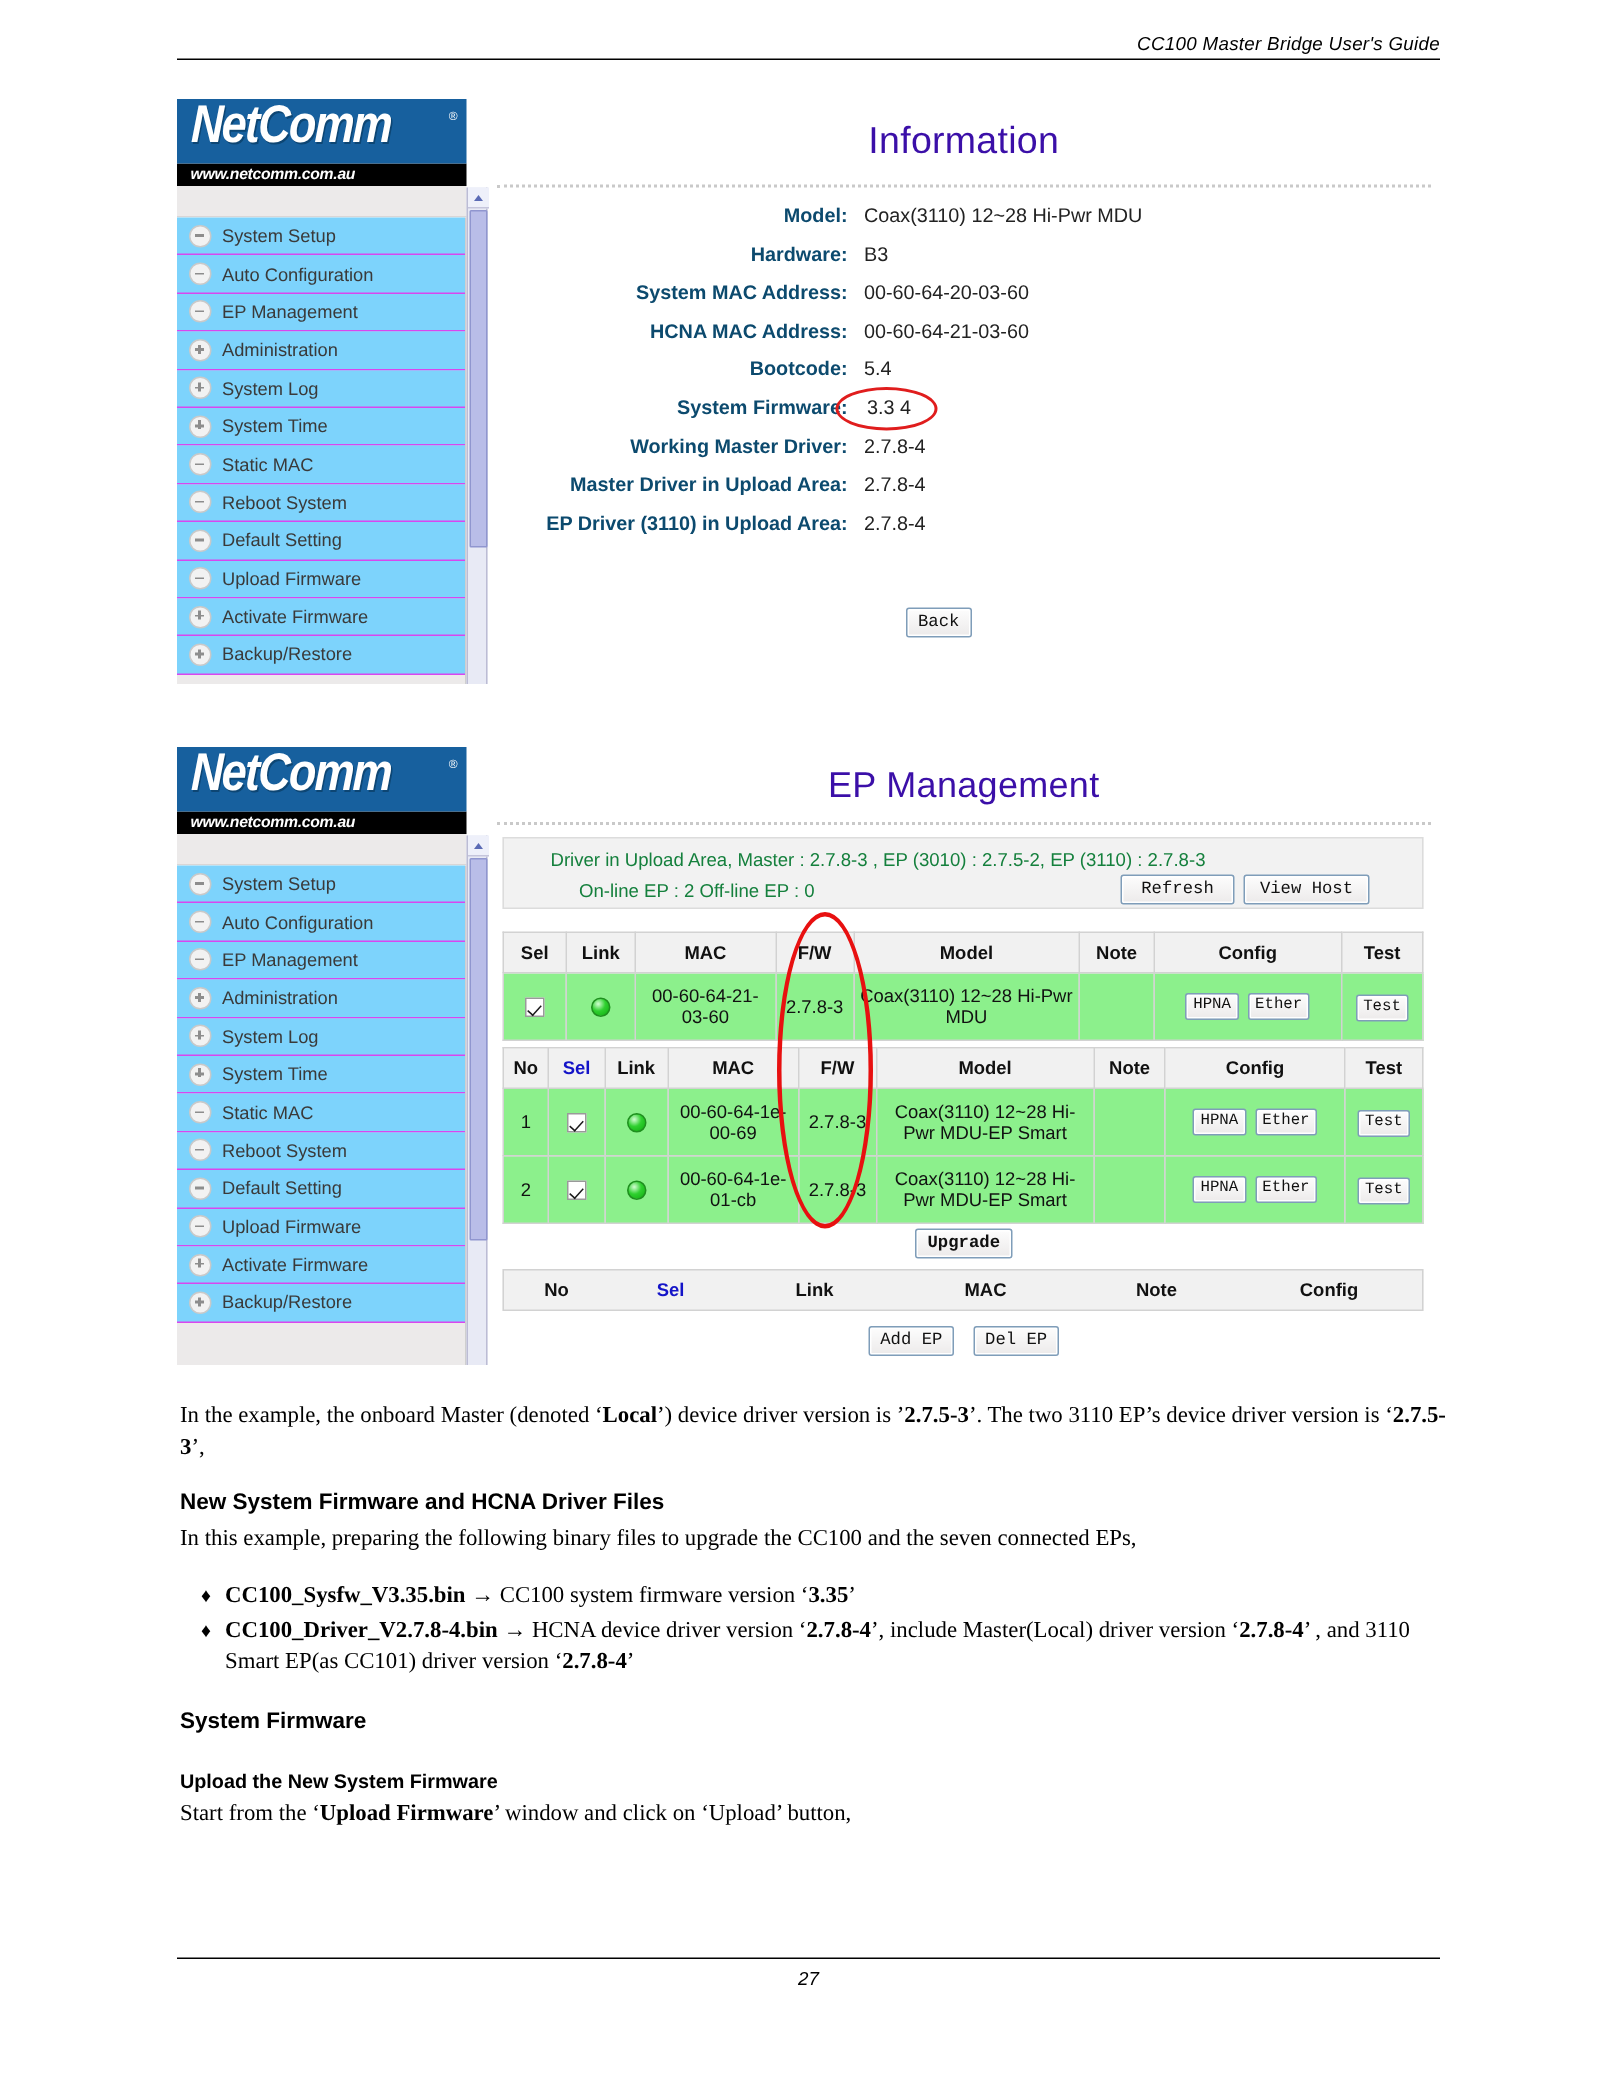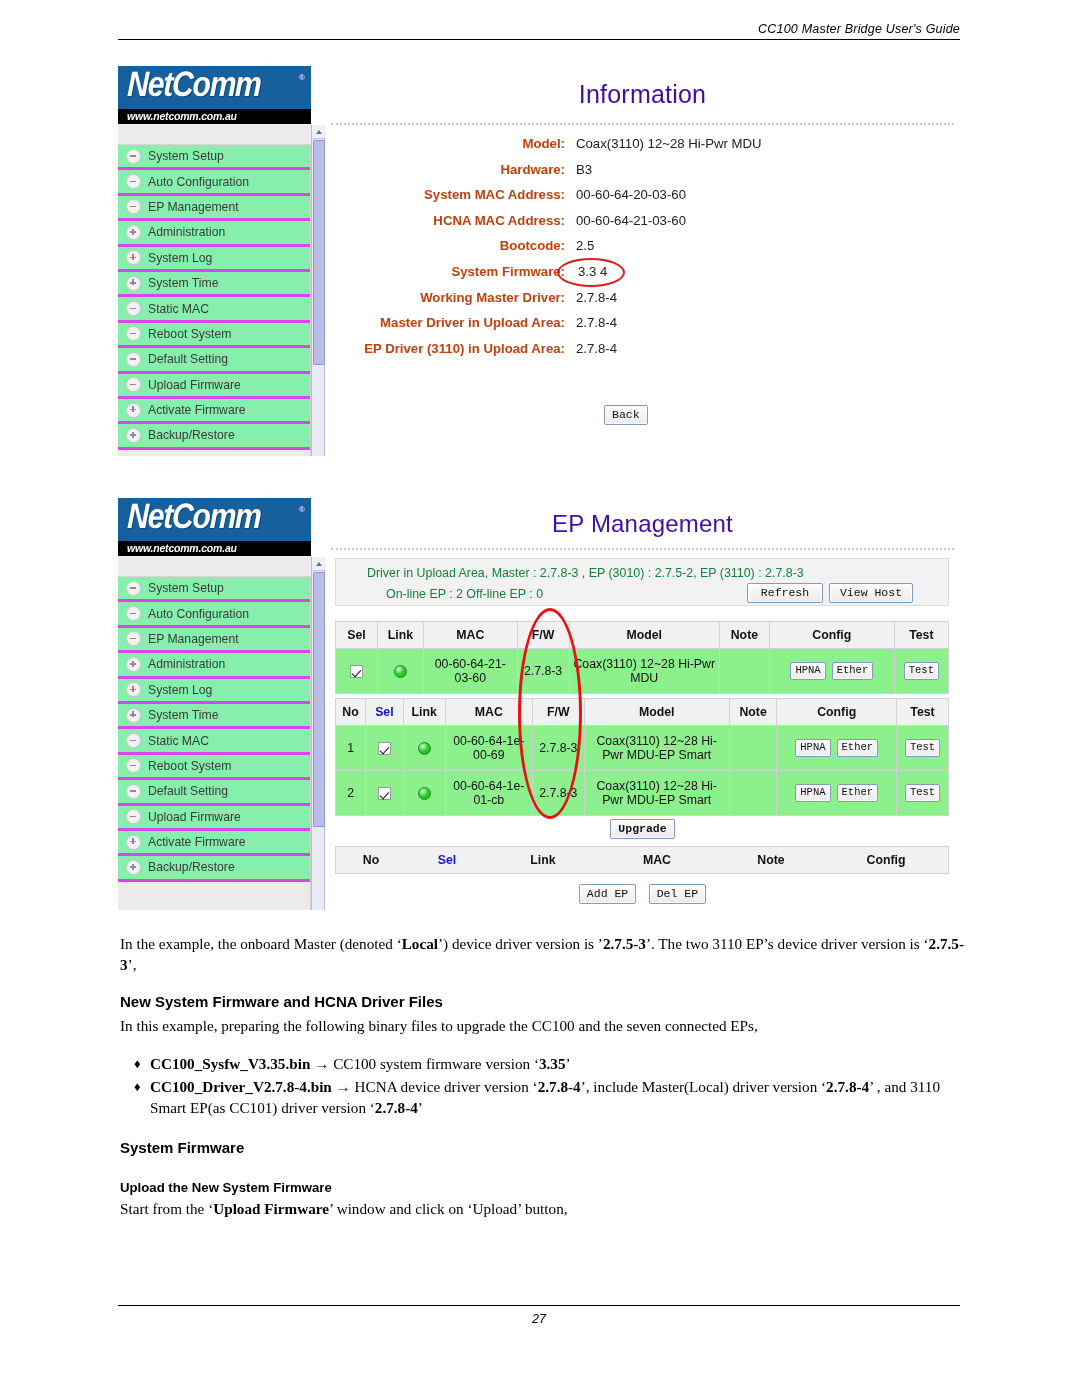--- a/index.html
+++ b/index.html
@@ -154,24 +154,24 @@
   .menu {
     width: 193px;
     background: #ffffff;
     border-right: 1px solid #cfcfcf;
     box-sizing: border-box;
   }
   .menu-item {
     height: 25.4px;
     display: flex;
     align-items: center;
-    border-bottom: 3px solid #d946ef;
+    border-bottom: 1px solid #d946ef;
     box-sizing: border-box;
     padding-left: 8px;
-    background: #86efac;
+    background: #7dd3fc;
   }
   .menu-icon {
     width: 13px; height: 13px;
     border-radius: 50%;
     background: #f2f2f2;
     border: 1px solid #c9c9c9;
     position: relative;
     flex: 0 0 13px;
     margin-right: 7px;
   }
@@ -259,21 +259,21 @@
     display: flex;
     align-items: baseline;
     height: 25.6px;
     font-family: "Liberation Sans", sans-serif;
   }
   .info-key {
     width: 238px;
     text-align: right;
     font-weight: bold;
     font-size: 13.2px;
-    color: #c2410c;
+    color: #0c4a6e;
     padding-right: 11px;
     white-space: nowrap;
   }
   .info-val {
     font-size: 13.2px;
     color: #222;
     white-space: nowrap;
   }
   .circled {
     position: relative;
@@ -492,21 +492,21 @@
             <div class="info-row">
               <div class="info-key">System MAC Address:</div>
               <div class="info-val">00-60-64-20-03-60</div>
             </div>
             <div class="info-row">
               <div class="info-key">HCNA MAC Address:</div>
               <div class="info-val">00-60-64-21-03-60</div>
             </div>
             <div class="info-row">
               <div class="info-key">Bootcode:</div>
-              <div class="info-val">2.5</div>
+              <div class="info-val">5.4</div>
             </div>
             <div class="info-row">
               <div class="info-key">System Firmware:</div>
               <div class="info-val"><span class="circled"><span class="circle-mark" style="border-color: rgb(224, 29, 29);"></span><span>3.3 4</span></span></div>
             </div>
             <div class="info-row">
               <div class="info-key">Working Master Driver:</div>
               <div class="info-val">2.7.8-4</div>
             </div>
             <div class="info-row">

